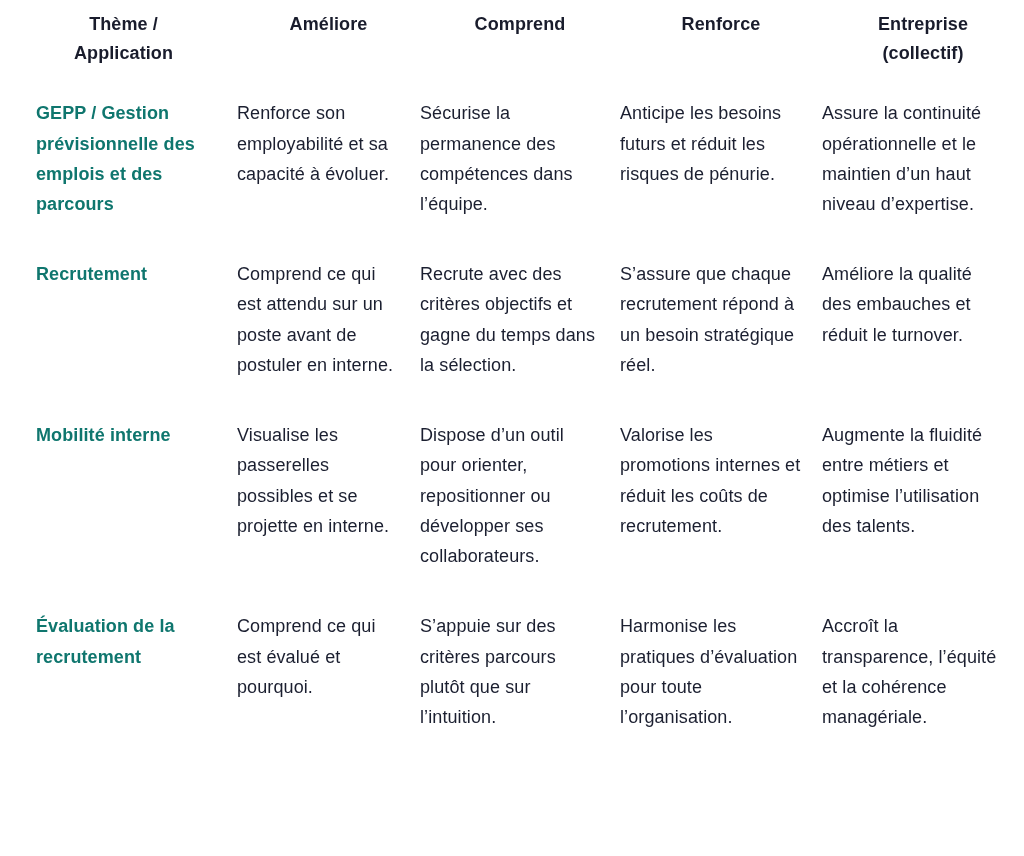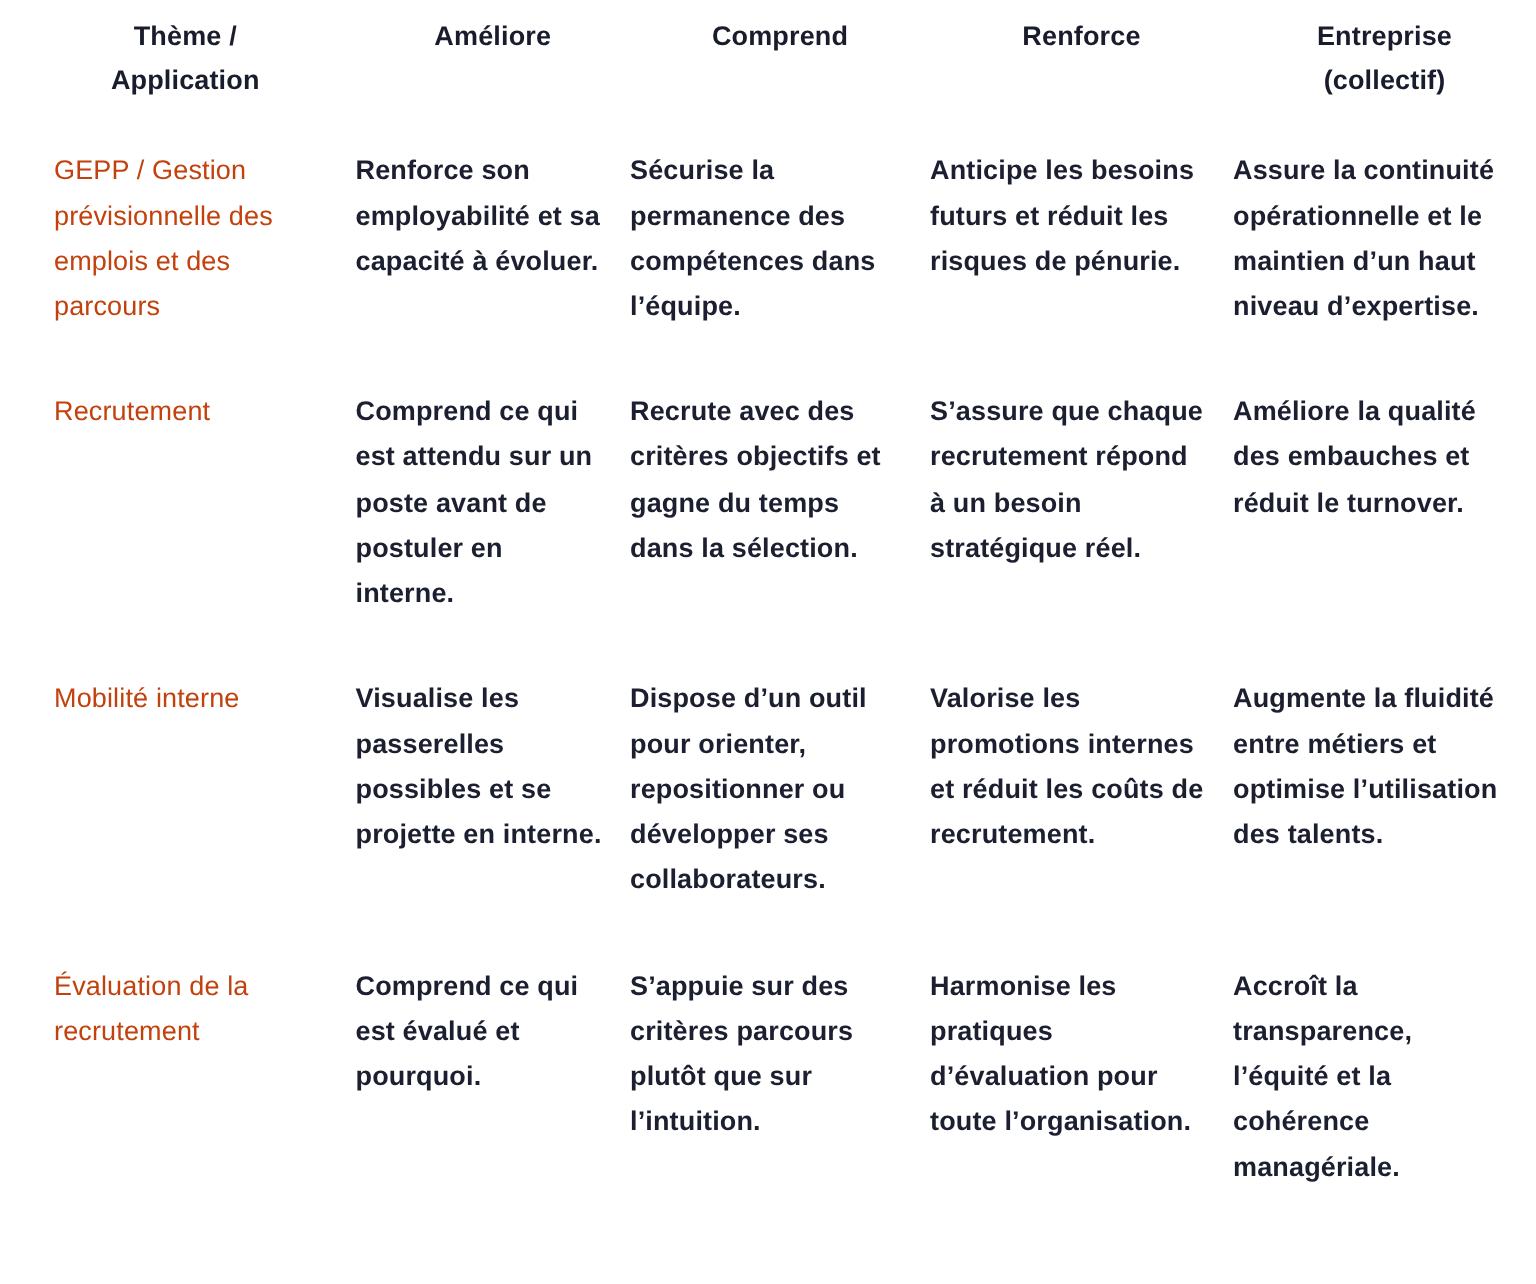--- a/index.html
+++ b/index.html
@@ -61,28 +61,28 @@
     line-height: 1.68;
     vertical-align: top;
     color: #1b1f30;
     padding: 12px 16px 28px 0;
     box-sizing: border-box;
     letter-spacing: 0.1px;
     text-align: left;
   }
 
   tbody td.cell-theme {
-    font-weight: normal;
-    color: #c2410c;
+    font-weight: bold;
+    color: #0f766e;
     padding-left: 36px;
     padding-right: 24px;
   }
 
   tbody td.cell-body {
-    font-weight: bold;
+    font-weight: normal;
     padding-right: 18px;
   }
 
   tbody tr:last-child td {
     padding-bottom: 8px;
   }
 </style>
 </head>
 <body>
 

